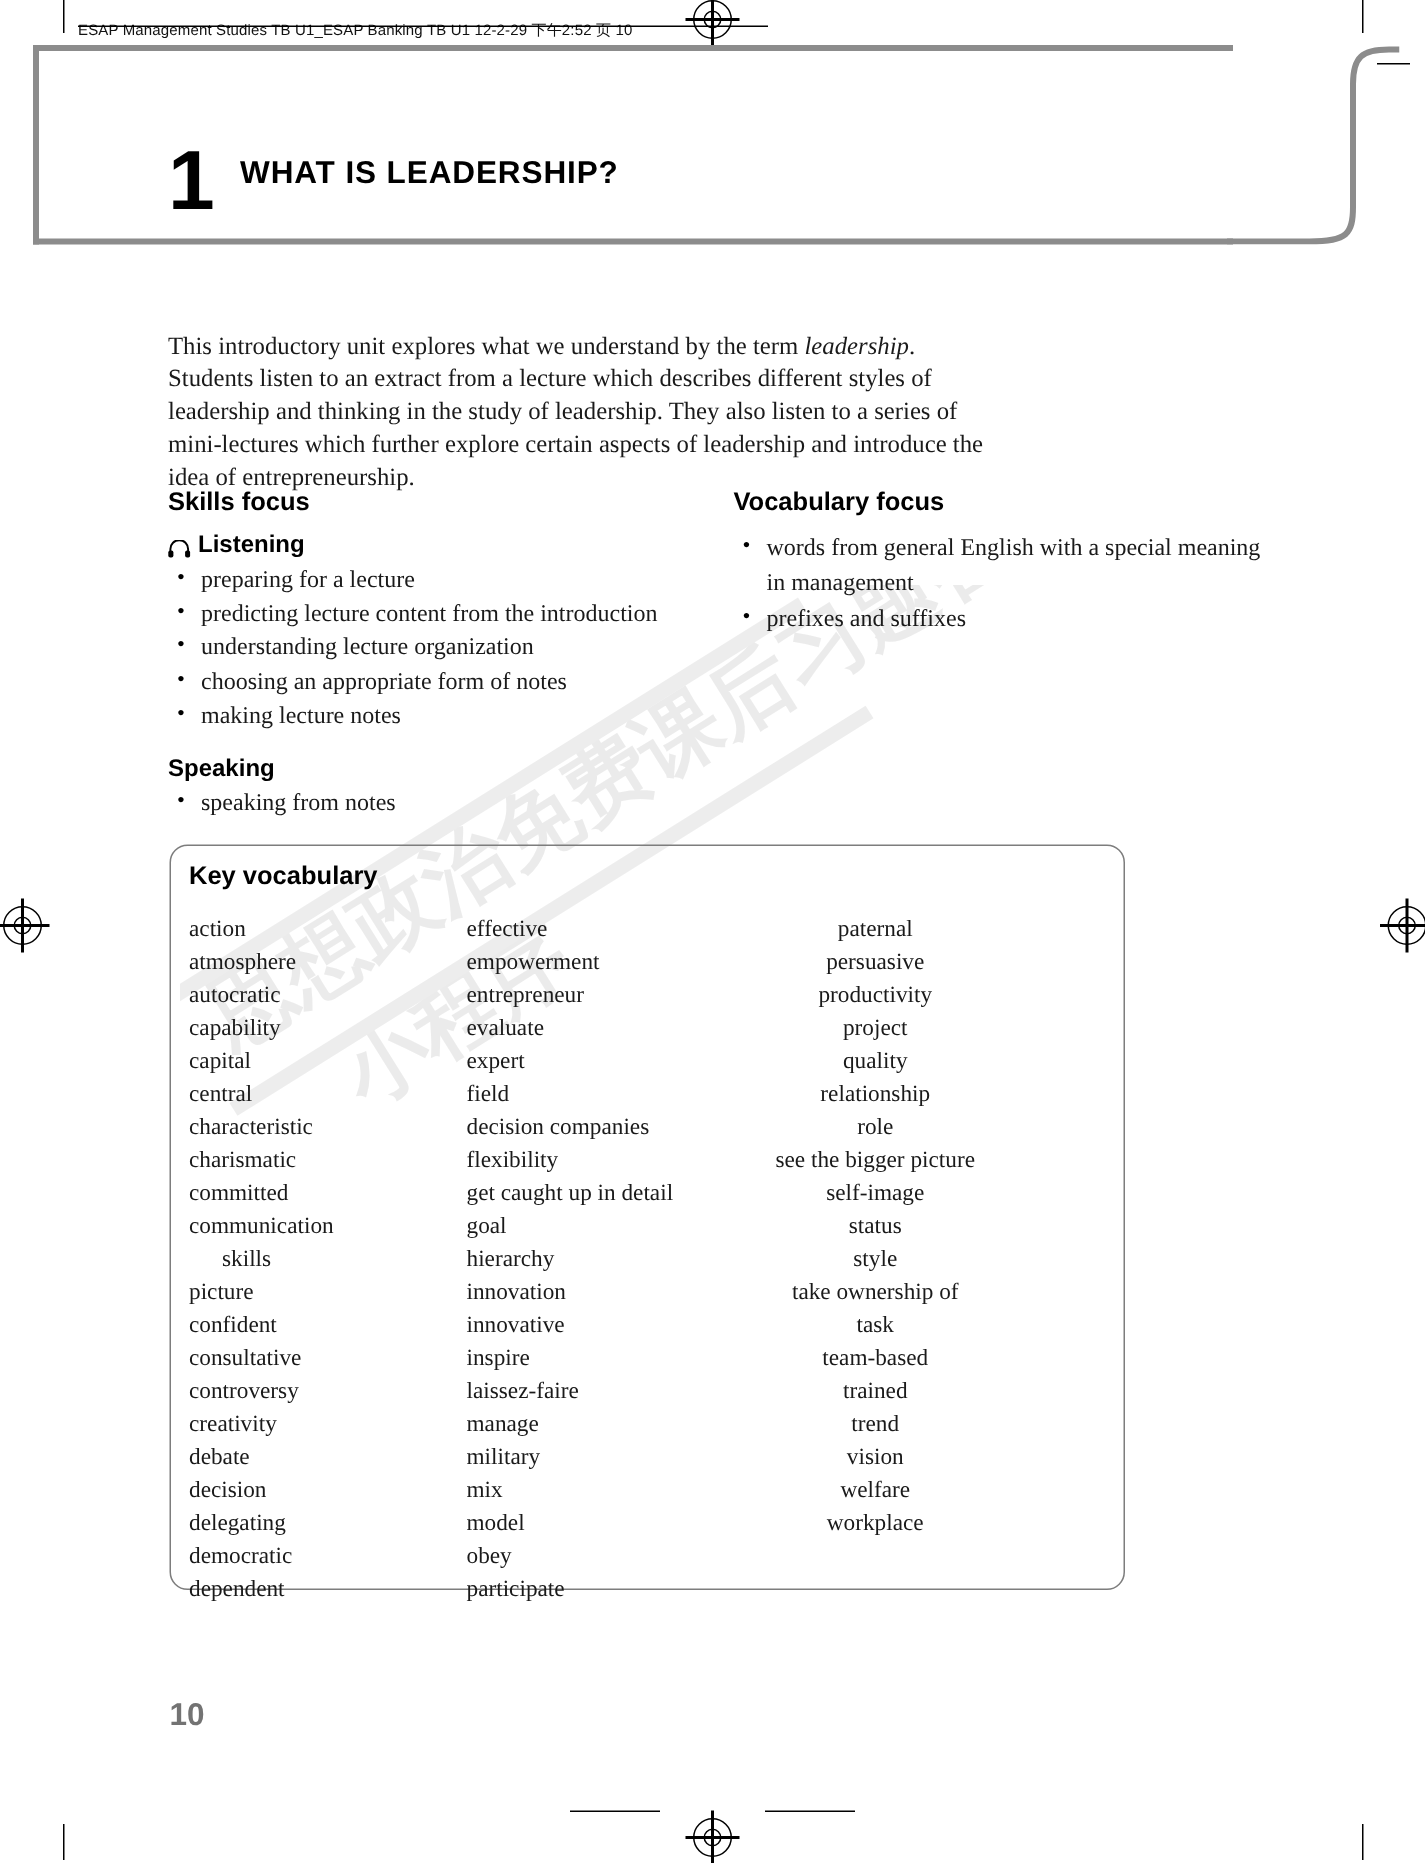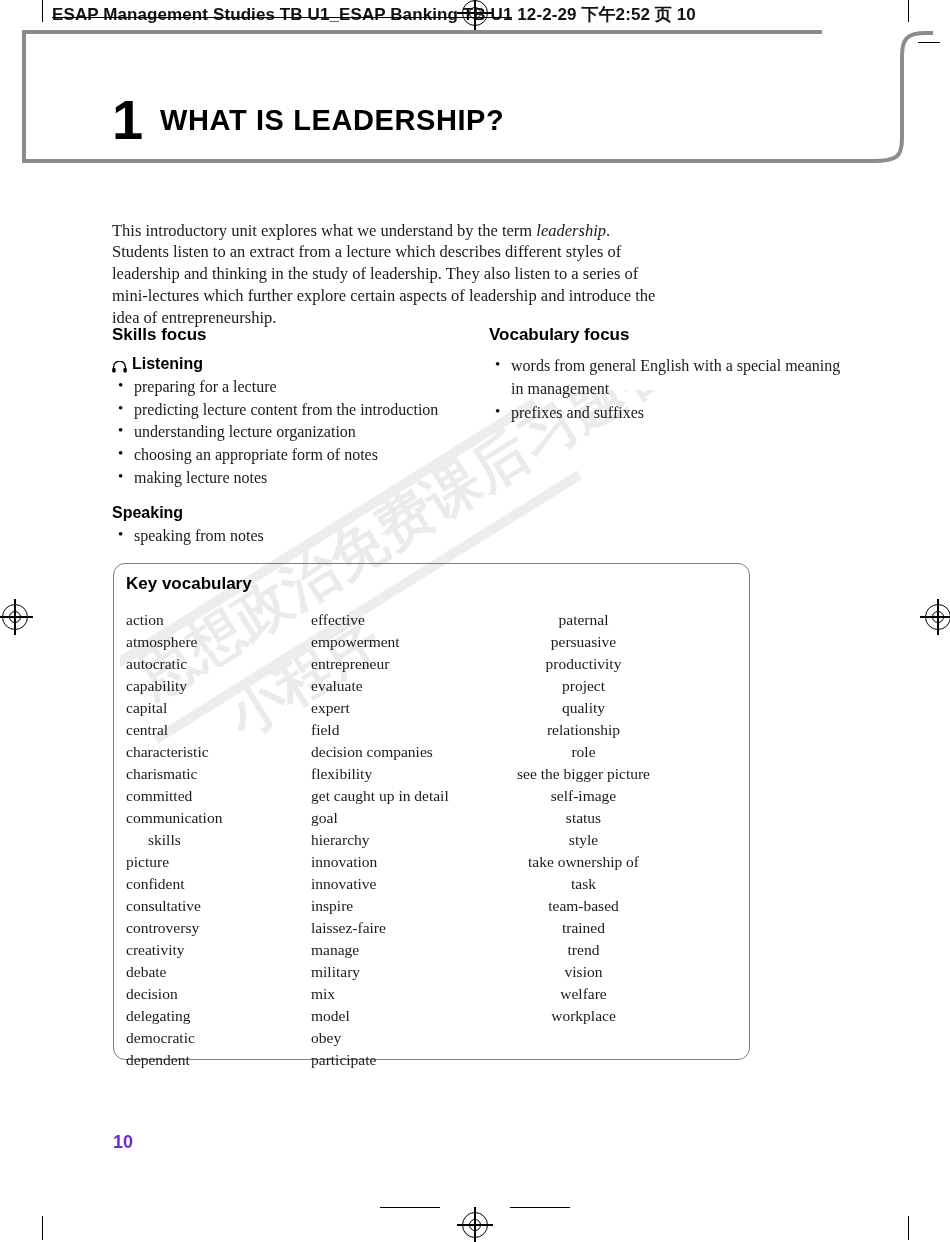--- a/index.html
+++ b/index.html
@@ -57,28 +57,27 @@
     height: 12px;
     margin: -6px 0 0 -6px;
     border-radius: 50%;
     border: 1.5px solid #000;
     box-sizing: border-box;
   }
 
   
   .slug {
     position: absolute;
-    top: 3px;
+    top: 13px;
     left: 52px;
     font-family: "Liberation Sans", sans-serif;
-    font-size: 17px;
+    font-size: 10px;
     color: #111;
     letter-spacing: 0.1px;
     white-space: nowrap;
-    font-weight: bold;
   }
   .slug-rule {
     position: absolute;
     top: 17px;
     left: 52px;
     width: 460px;
     height: 1px;
     background: #000;
   }
 
@@ -125,21 +124,21 @@
     font-size: 56px;
     line-height: 1;
     color: #000;
   }
   .unit-title {
     position: absolute;
     left: 138px;
     top: 74px;
     font-family: "Liberation Sans", sans-serif;
     font-weight: bold;
-    font-size: 29px;
+    font-size: 21px;
     letter-spacing: 0.6px;
     color: #000;
   }
 
   
   .intro {
     position: absolute;
     left: 112px;
     top: 203px;
     width: 545px;
@@ -249,22 +248,22 @@
   }
   .vocab-col div.indent { padding-left: 22px; }
 
   
   .page-number {
     position: absolute;
     left: 113px;
     top: 1132px;
     font-family: "Liberation Sans", sans-serif;
     font-weight: bold;
-    font-size: 18px;
-    color: #6d28d9;
+    font-size: 21px;
+    color: #737373;
   }
 
   
   .watermark {
     position: absolute;
     left: 120px;
     top: 390px;
     width: 560px;
     height: 500px;
     pointer-events: none;

